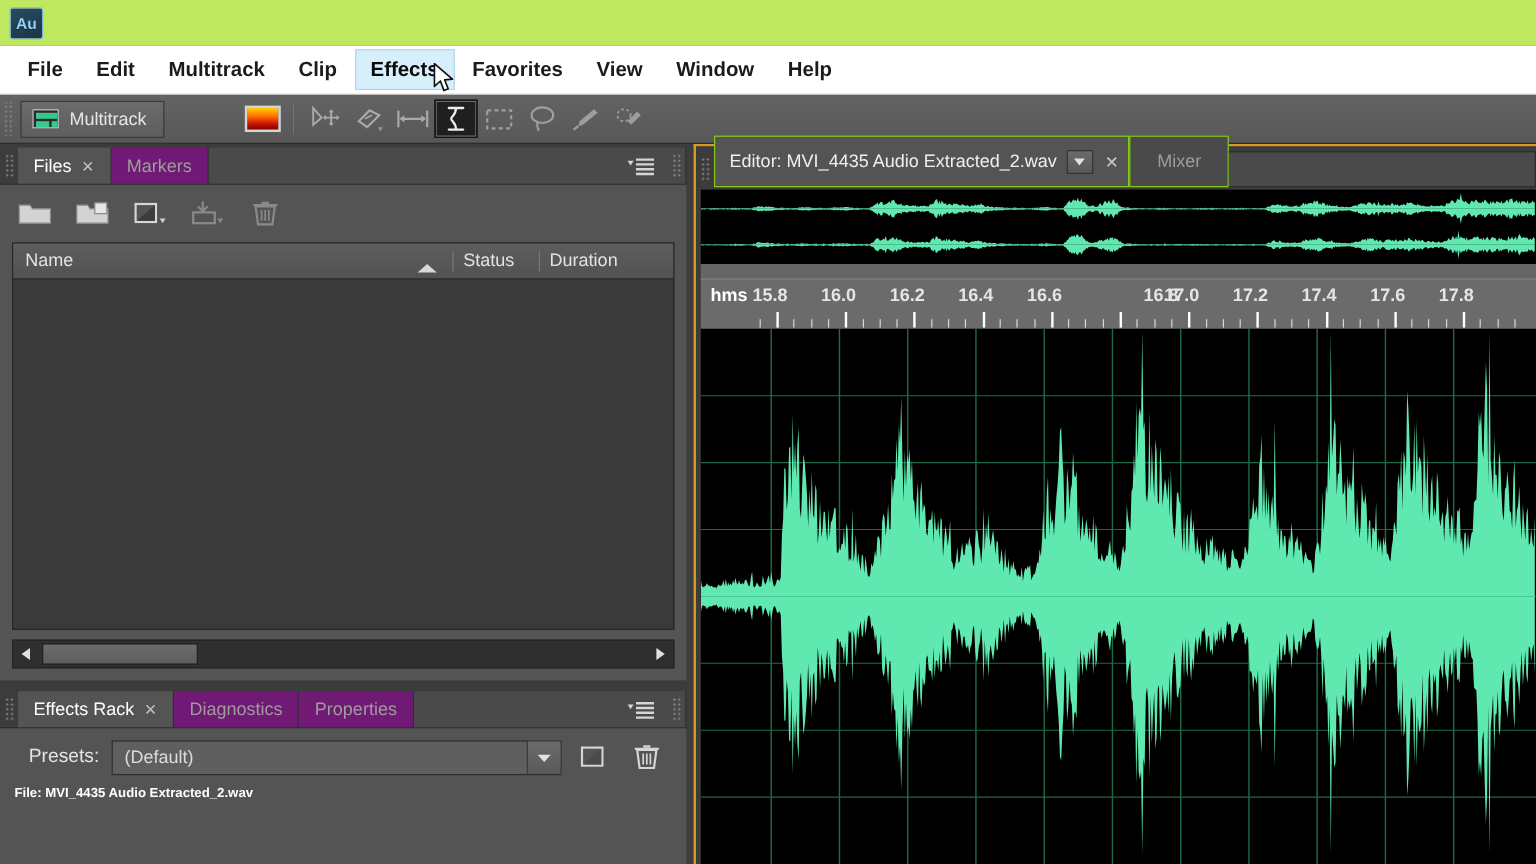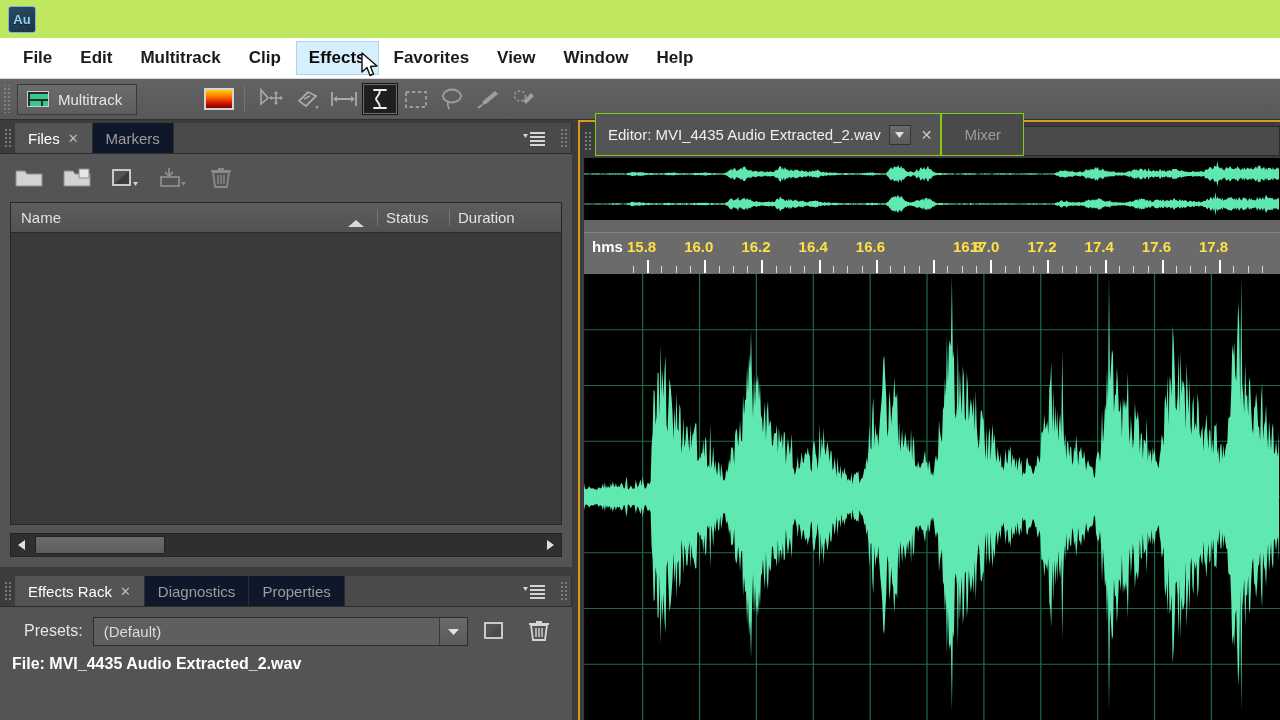--- a/index.html
+++ b/index.html
@@ -124,21 +124,21 @@
   .tabgrip {
     width:8px; height:20px; margin:0 3px 5px 4px;
     background-image: radial-gradient(#8a8a8a 35%, transparent 36%);
     background-size: 4px 4px;
     opacity:.8;
   }
   .ptab {
     height: 30px; padding: 0 13px;
     display:flex; align-items:center; gap:8px;
     font-size:15px; color:#9d9d9d;
-    background:#0f172a; border-right:1px solid #2e2e2e;
+    background:#701a75; border-right:1px solid #2e2e2e;
   }
   .ptab.active { background:#545454; color:#ffffff; }
   .ptab .x { font-size:13px; color:#bdbdbd; }
   .tabfill { flex:1; background:#4a4a4a; border-right:1px solid #2e2e2e; height:30px; }
   .menu-burger {
     position:absolute; right:26px; bottom:5px;
     width:24px; height:18px; display:flex; align-items:center;
   }
   .rightgrip {
     position:absolute; right:4px; bottom:5px;
@@ -194,21 +194,21 @@
     width:375px; height:29px;
     background:#5f5f5f; border:1px solid #2c2c2c;
     display:flex; align-items:center; justify-content:space-between;
     color:#dcdcdc; font-size:15px; padding-left:10px;
   }
   .combo .arrow-box {
     width:28px;height:27px; border-left:1px solid #3b3b3b;
     display:flex;align-items:center;justify-content:center;
     background: linear-gradient(180deg,#6a6a6a,#5a5a5a);
   }
-  .fx-file { font-size:16px; font-weight:bold; color:#ffffff; padding-left:12px; }
+  .fx-file { font-size:11px; font-weight:bold; color:#ffffff; padding-left:12px; }
 
   
   .editor {
     position:absolute; left:578px; top:120px; right:0; bottom:0;
     background:#3c3c3c; border:2px solid #d99a1e; border-right:none; border-bottom:none;
   }
   .ed-tabs { height:34px; display:flex; align-items:flex-end; position:relative; background:#3c3c3c; }
   .ed-tab {
     height:43px; padding:0 8px 0 12px; display:flex; align-items:center; gap:8px;
     font-size:15px; color:#efefef; background:#545454; border:1px solid #84cc16;
@@ -228,21 +228,21 @@
 
   .ruler {
     position:absolute; left:4px; top:110px; right:0; height:42px;
     background:#6b6b6b; border-top:1px solid #858585;
     overflow:hidden;
   }
   .ruler .hms {
     position:absolute; left:8px; top:5px;
     font-size:15px; color:#ffffff; font-weight:bold;
   }
-  .rl-label { position:absolute; top:5px; font-size:15px; color:#fde047; font-weight:bold; }
+  .rl-label { position:absolute; top:5px; font-size:15px; color:#e5e5e5; font-weight:bold; }
   .rl-major { position:absolute; top:27px; width:2px; height:13px; background:#ffffff; }
   .rl-minor { position:absolute; top:33px; width:1px; height:7px; background:#d8d8d8; }
 
   .wavearea {
     position:absolute; left:4px; top:152px; right:0; bottom:0;
     background:#000; overflow:hidden;
   }
 </style>
 </head>
 <body>

